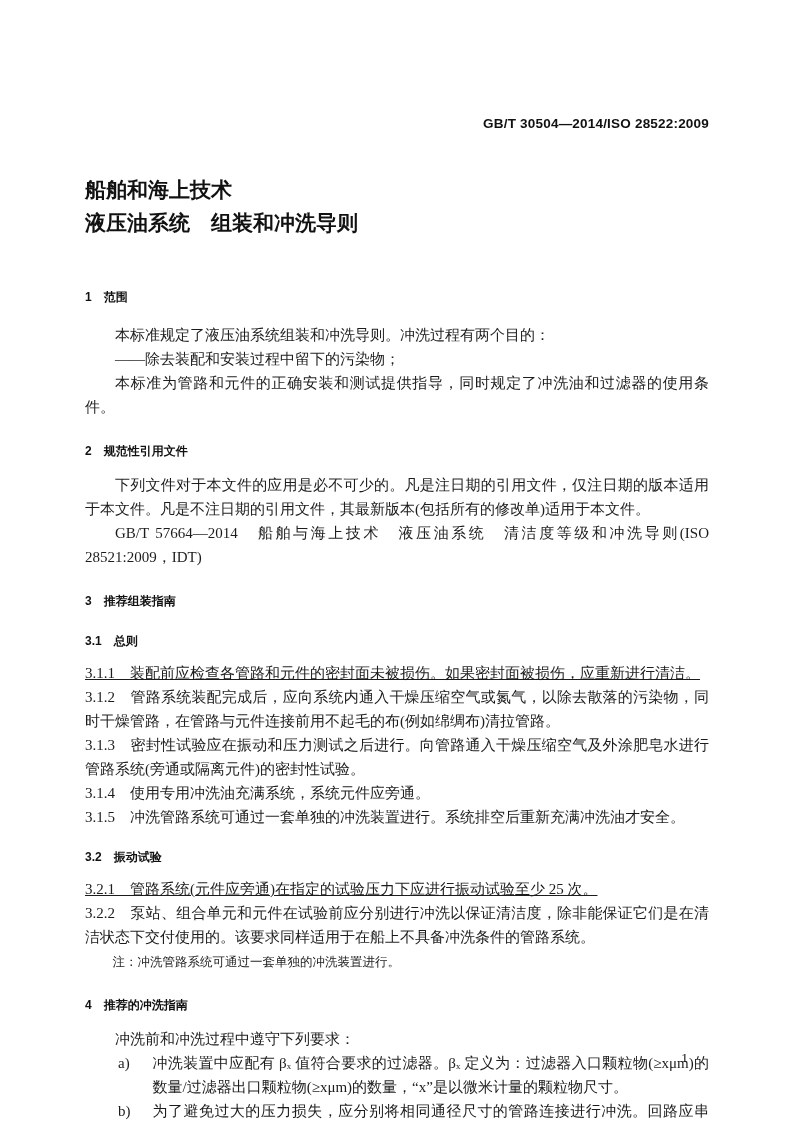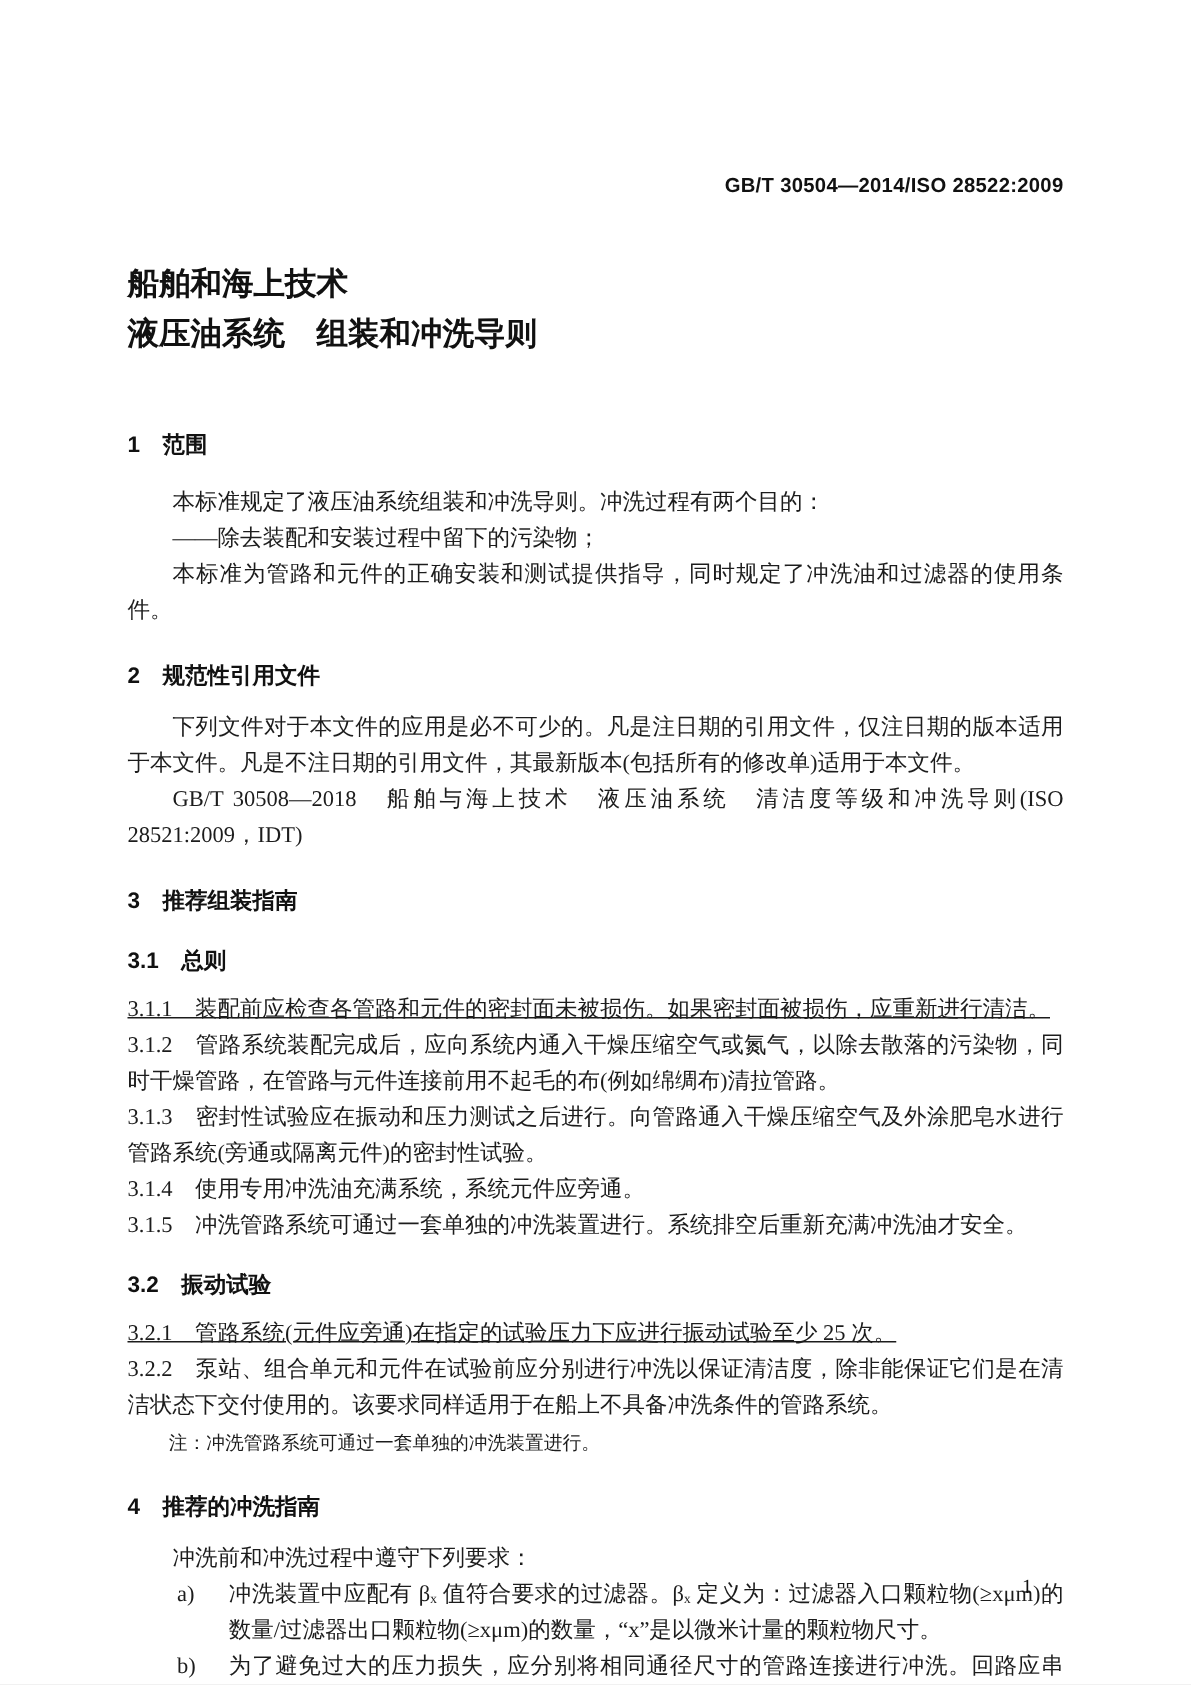--- a/index.html
+++ b/index.html
@@ -27,21 +27,21 @@
     font-family: "Liberation Sans", "DejaVu Sans", sans-serif;
     font-weight: bold;
     font-size: 21px;
     line-height: 33px;
     margin-top: 42px;
     color: #111;
   }
   .sec-heading {
     font-family: "Liberation Sans", "DejaVu Sans", sans-serif;
     font-weight: bold;
-    font-size: 15px;
+    font-size: 12px;
     line-height: 24px;
     color: #111;
   }
   .h-l1 { margin-top: 46px; }
   .h-l1b { margin-top: 20px; }
   .h-l2 { margin-top: 16px; }
   .body-p {
     font-size: 15px;
     line-height: 24px;
     margin: 0;
@@ -87,21 +87,21 @@
     <div>液压油系统　组装和冲洗导则</div>
   </div>
 
   <div class="sec-heading h-l1">1　范围</div>
   <p class="body-p indent mt14">本标准规定了液压油系统组装和冲洗导则。冲洗过程有两个目的：</p>
   <p class="body-p indent">——除去装配和安装过程中留下的污染物；</p>
   <p class="body-p indent">本标准为管路和元件的正确安装和测试提供指导，同时规定了冲洗油和过滤器的使用条件。</p>
 
   <div class="sec-heading h-l1b">2　规范性引用文件</div>
   <p class="body-p indent mt10">下列文件对于本文件的应用是必不可少的。凡是注日期的引用文件，仅注日期的版本适用于本文件。凡是不注日期的引用文件，其最新版本(包括所有的修改单)适用于本文件。</p>
-  <p class="body-p indent">GB/T 30508—2018　船舶与海上技术　液压油系统　清洁度等级和冲洗导则(ISO 28521:2009，IDT)</p>
+  <p class="body-p indent">GB/T 57664—2014　船舶与海上技术　液压油系统　清洁度等级和冲洗导则(ISO 28521:2009，IDT)</p>
 
   <div class="sec-heading h-l1b">3　推荐组装指南</div>
 
   <div class="sec-heading h-l2">3.1　总则</div>
   <p class="body-p mt8">3.1.1　装配前应检查各管路和元件的密封面未被损伤。如果密封面被损伤，应重新进行清洁。</p>
   <p class="body-p">3.1.2　管路系统装配完成后，应向系统内通入干燥压缩空气或氮气，以除去散落的污染物，同时干燥管路，在管路与元件连接前用不起毛的布(例如绵绸布)清拉管路。</p>
   <p class="body-p">3.1.3　密封性试验应在振动和压力测试之后进行。向管路通入干燥压缩空气及外涂肥皂水进行管路系统(旁通或隔离元件)的密封性试验。</p>
   <p class="body-p">3.1.4　使用专用冲洗油充满系统，系统元件应旁通。</p>
   <p class="body-p">3.1.5　冲洗管路系统可通过一套单独的冲洗装置进行。系统排空后重新充满冲洗油才安全。</p>
 

